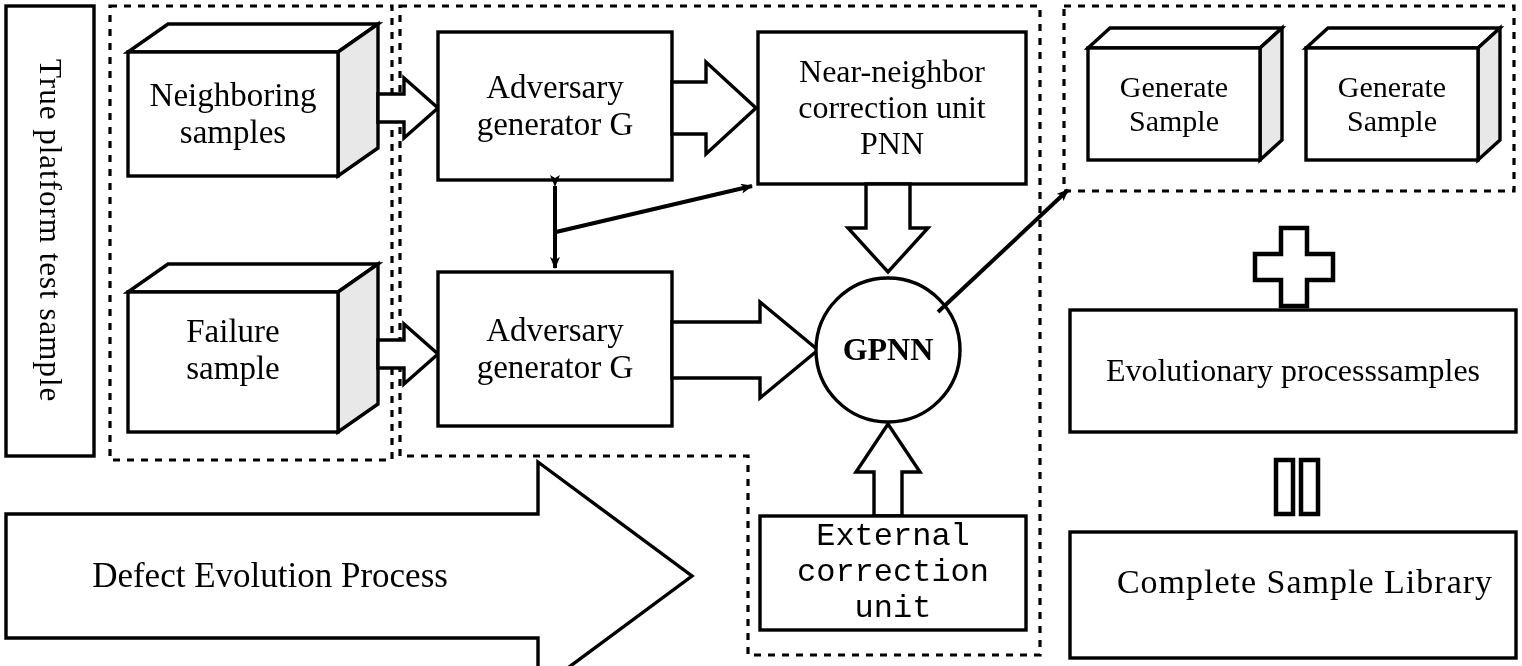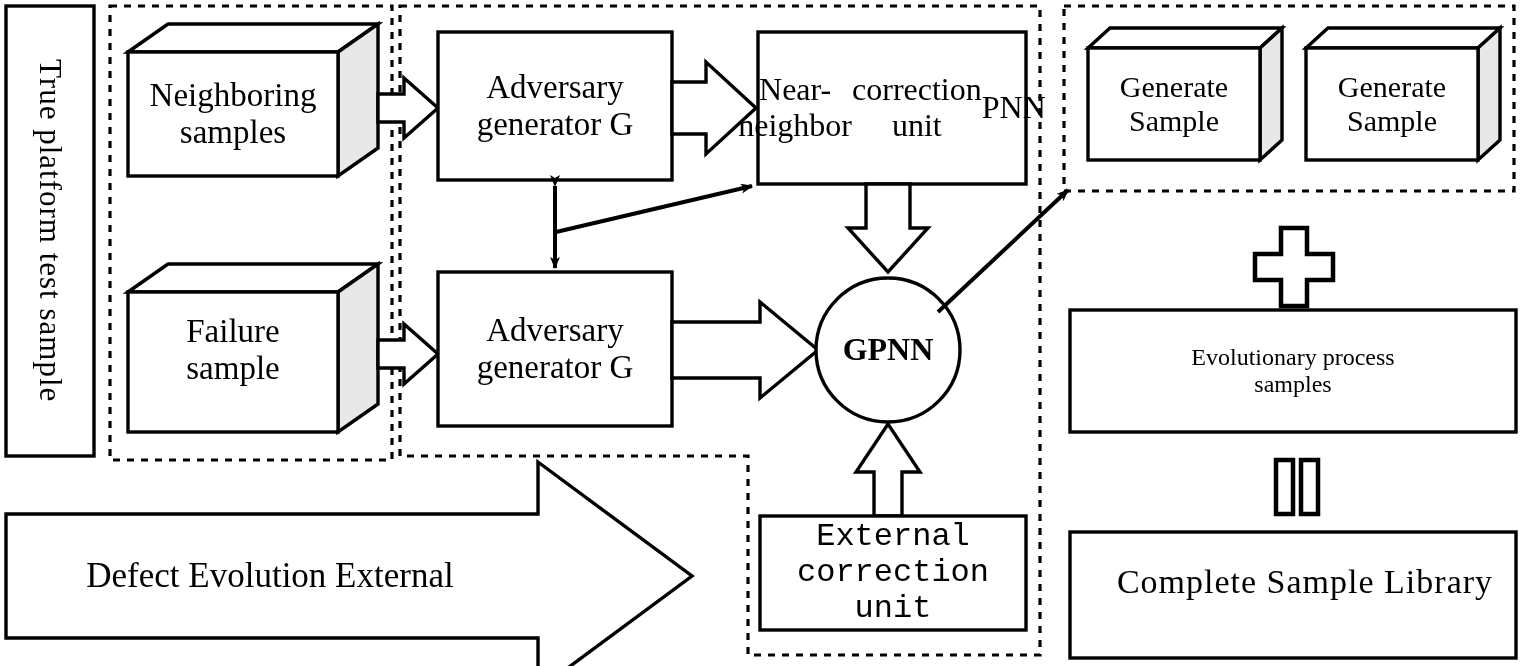--- a/index.html
+++ b/index.html
@@ -129,45 +129,45 @@
   <div class="lbl" style="left:438px;top:32px;width:234px;height:148px;font-size:33px;flex-direction:column;">
     <span>Adversary</span>
     <span>generator G</span>
   </div>
 
   <div class="lbl" style="left:438px;top:272px;width:234px;height:154px;font-size:33px;flex-direction:column;">
     <span>Adversary</span>
     <span>generator G</span>
   </div>
 
-  <div class="lbl" style="left:758px;top:32px;width:268px;height:152px;font-size:32px;flex-direction:row;">
+  <div class="lbl" style="left:758px;top:32px;width:268px;height:152px;font-size:32px;flex-direction:column;">
     <span>Near-neighbor</span>
     <span>correction unit</span>
     <span>PNN</span>
   </div>
 
   <div class="lbl" style="left:816px;top:326px;width:144px;height:48px;font-size:32px;font-weight:bold;">GPNN</div>
 
   <div class="lbl" style="left:760px;top:516px;width:266px;height:114px;font-size:32px;flex-direction:column;font-family:Liberation Mono, monospace;">
     <span>External</span>
     <span>correction unit</span>
   </div>
 
-  <div class="lbl" style="left:20px;top:514px;width:500px;height:124px;font-size:35px;">Defect Evolution External</div>
+  <div class="lbl" style="left:20px;top:514px;width:500px;height:124px;font-size:35px;">Defect Evolution Process</div>
 
   <div class="lbl" style="left:1088px;top:48px;width:172px;height:112px;font-size:30px;flex-direction:column;">
     <span>Generate</span>
     <span>Sample</span>
   </div>
 
   <div class="lbl" style="left:1306px;top:48px;width:172px;height:112px;font-size:30px;flex-direction:column;">
     <span>Generate</span>
     <span>Sample</span>
   </div>
 
-  <div class="lbl" style="left:1070px;top:310px;width:446px;height:122px;font-size:24px;flex-direction:column;">
+  <div class="lbl" style="left:1070px;top:310px;width:446px;height:122px;font-size:32px;flex-direction:row;">
     <span>Evolutionary process</span>
     <span>samples</span>
   </div>
 
   <div class="lbl" style="left:1070px;top:532px;width:446px;height:100px;font-size:34px;letter-spacing:1px;margin-left:12px;">Complete Sample Library</div>
 
 </div>
 
 </body></html>

